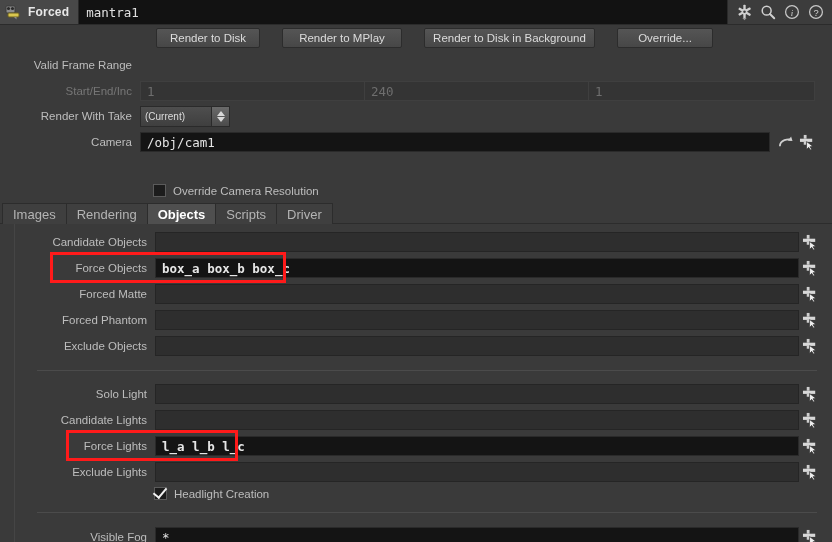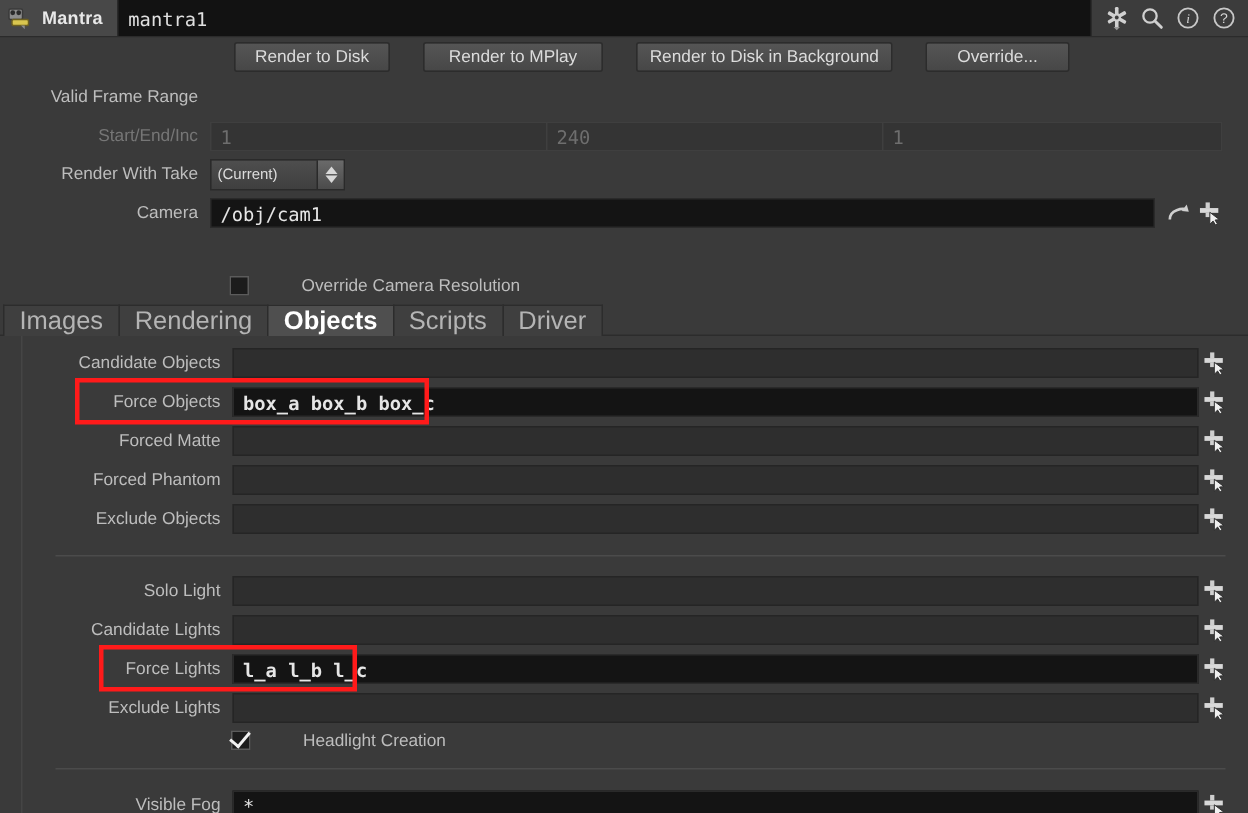--- a/index.html
+++ b/index.html
@@ -121,29 +121,29 @@
     position: relative;
   }
   .cbox.on::after {
     content: "";
     position: absolute; left: 1px; top: -3px;
     width: 6px; height: 11px;
     border: solid #f2f2f2;
     border-width: 0 2.6px 2.6px 0;
     transform: rotate(40deg);
   }
-  .cblabel { color: #bdbdbd; font-size: 11.5px; margin-left: 28px; }
+  .cblabel { color: #bdbdbd; font-size: 11.5px; }
 
   
   .tabs { position: absolute; left: 2px; top: 178px; display: flex; align-items: flex-end; height: 21px; }
   .tab {
     height: 21px; padding: 0 10px;
     background: #3f3f3f;
     border: 1px solid #2c2c2c; border-bottom: none;
-    color: #b4b4b4; font-size: 17px;
+    color: #b4b4b4; font-size: 13px;
     display: flex; align-items: center;
     margin-right: -1px;
   }
   .tab.active { background: #4f4f4f; color: #ffffff; font-weight: bold; }
   .tabstrip-line { position:absolute; left:0; top:198px; width:832px; height:1px; background:#2c2c2c; }
 
   
   .tabbody {
     position: absolute; left: 14px; top: 199px;
     width: 818px; height: 318px;
@@ -168,21 +168,21 @@
 <div class="titlebar">
   <div class="node-icon">
     <svg width="17" height="15" viewBox="0 0 17 15">
       <rect x="1" y="1" width="9" height="7" rx="1" fill="#8d8d8d" stroke="#3a3a3a"></rect>
       <circle cx="3.5" cy="3.5" r="1.6" fill="#2b2b2b"></circle>
       <circle cx="7.5" cy="3.5" r="1.6" fill="#2b2b2b"></circle>
       <rect x="3" y="8" width="11" height="4" rx="1" fill="#d9c64f" stroke="#6d6020"></rect>
       <path d="M9 12 l2.5 2.5 0-2.5z" fill="#8d8d8d"></path>
     </svg>
   </div>
-  <div class="node-label">Mantra</div>
+  <div class="node-label">Forced</div>
   <div class="node-path">mantra1</div>
   <div class="tb-icons">
     <div class="tb-icon">
       <svg width="17" height="17" viewBox="0 0 20 20">
         <g fill="#d0d0d0">
           <circle cx="10" cy="9" r="3.3"></circle>
           <rect x="8.6" y="0.8" width="2.8" height="16" rx="1"></rect>
           <rect x="8.6" y="0.8" width="2.8" height="16" rx="1" transform="rotate(60 10 9)"></rect>
           <rect x="8.6" y="0.8" width="2.8" height="16" rx="1" transform="rotate(120 10 9)"></rect>
         </g>

